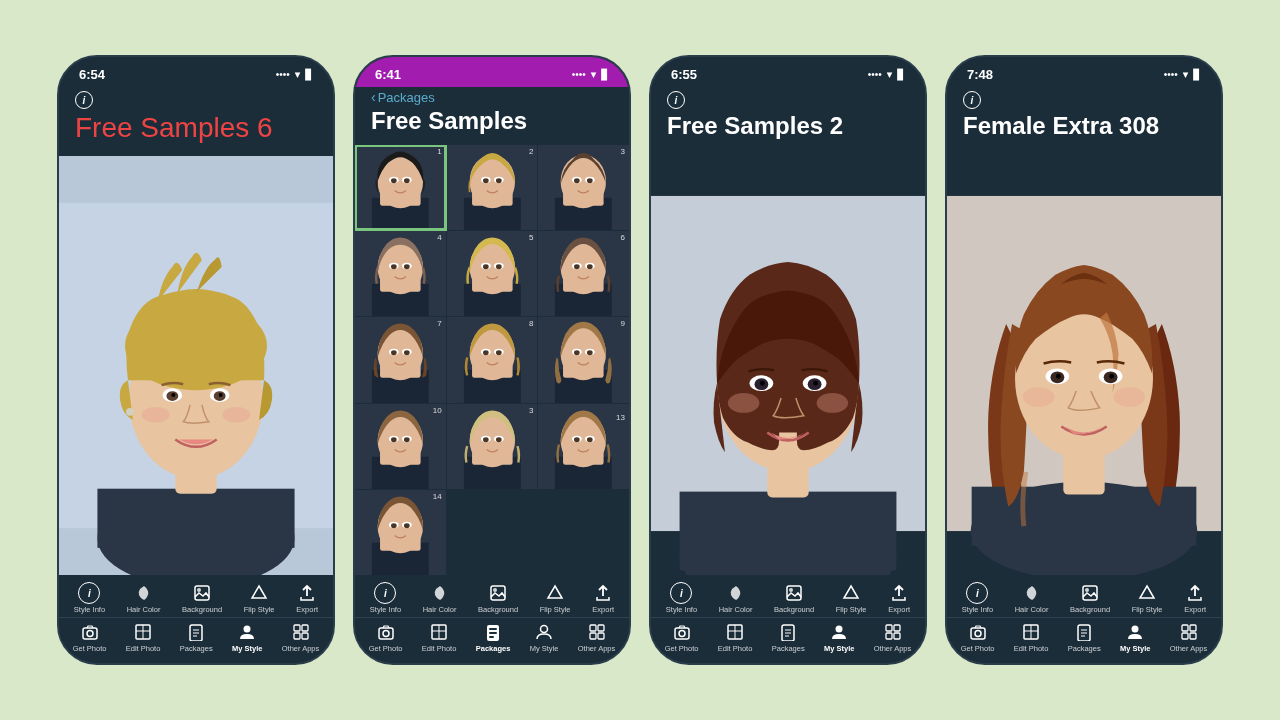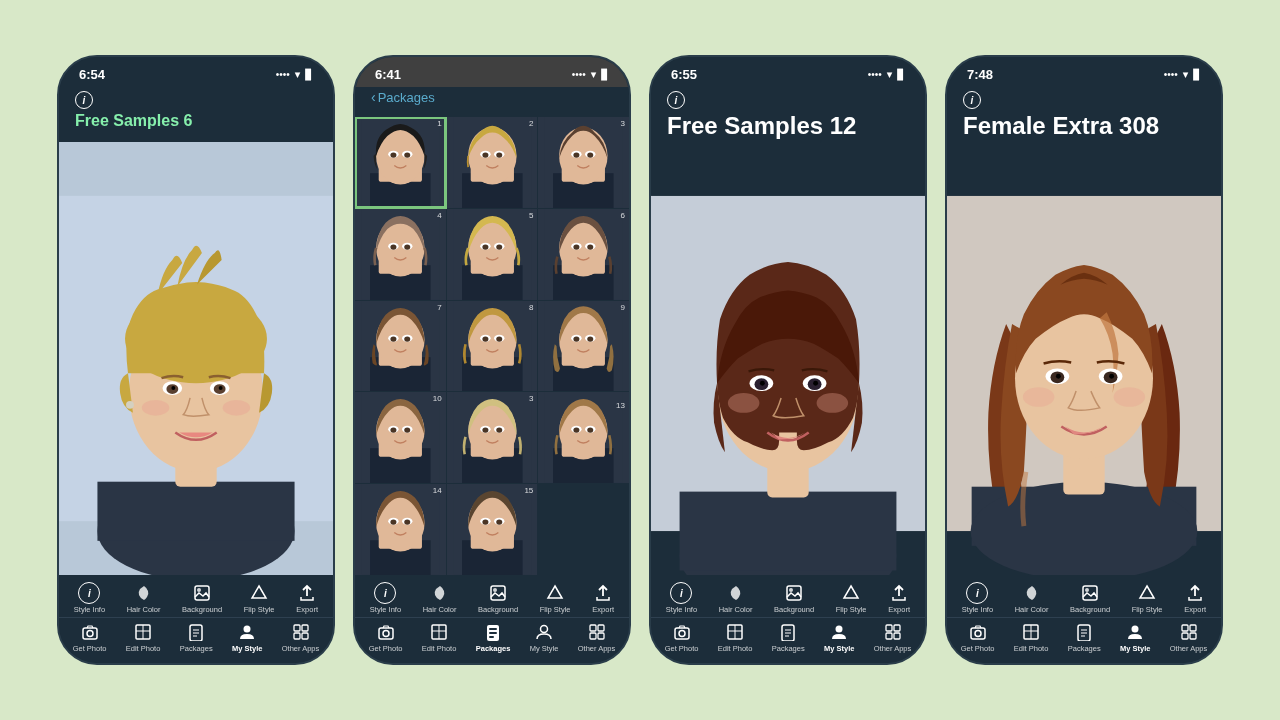--- a/index.html
+++ b/index.html
@@ -28,21 +28,21 @@
           <span style="color:white;font-size:10px;">••••</span>
           <span style="color:white;font-size:11px;">▾</span>
           <span style="color:white;font-size:10px;">▊</span>
         </div>
       </div>
 
       <div style="background:#1c2d3a;padding:4px 16px 12px;">
         <div style="display:flex;align-items:center;gap:6px;margin-bottom:3px;">
           <div style="width:18px;height:18px;border:1.5px solid white;border-radius:50%;display:flex;align-items:center;justify-content:center;font-size:10px;color:white;font-style:italic;font-weight:bold;">i</div>
         </div>
-        <div style="font-size:16px;font-weight:700;color:#86efac;">Free Samples 6</div>
+        <div style="font-size:28px;font-weight:400;color:#ef4444;">Free Samples 6</div>
       </div>
 
       <div style="flex:1;overflow:hidden;background:#b8c8d8;">
         
         <svg viewBox="0 0 278 330" xmlns="http://www.w3.org/2000/svg" style="width:100%;height:100%;">
 
           <rect width="278" height="330" fill="#c5d3e5"></rect>
 
           <ellipse cx="139" cy="340" rx="100" ry="50" fill="#2a3545"></ellipse>
           <rect x="39" y="290" width="200" height="60" fill="#2a3545"></rect>
@@ -175,33 +175,34 @@
                   <rect x="10" y="10" width="6" height="6" rx="1" stroke="white" stroke-width="1.3" fill="none"></rect>
                 </svg>
             </div>
             <span style="font-size:7.5px;color:rgba(255,255,255,0.75);text-align:center;">Other Apps</span>
           </div>
         </div>
       </div>
     </div>
 
     <div style="width:278px;height:610px;background:#1c2d3a;border-radius:40px;overflow:hidden;display:flex;flex-direction:column;border:2px solid #2a3d4a;">
-      <div style="background:#404040;padding:10px 20px 5px;display:flex;justify-content:space-between;align-items:center;">
+      <div style="background:#a21caf;padding:10px 20px 5px;display:flex;justify-content:space-between;align-items:center;">
         <span style="color:white;font-size:13px;font-weight:600;">6:41</span>
         <div style="display:flex;align-items:center;gap:5px;">
           <span style="color:white;font-size:10px;">••••</span>
           <span style="color:white;font-size:11px;">▾</span>
           <span style="color:white;font-size:10px;">▊</span>
         </div>
       </div>
       <div style="background:#1c2d3a;padding:2px 16px 10px;">
         <div style="display:flex;align-items:center;gap:2px;margin-bottom:2px;cursor:pointer;">
           <span style="color:#5aabcc;font-size:14px;">‹</span>
           <span style="color:#5aabcc;font-size:13px;">Packages</span>
         </div>
+        <div style="font-size:24px;font-weight:700;color:white;">Free Samples</div>
       </div>
 
       <div style="flex:1;overflow:hidden;background:#1c2d3a;">
         <div style="display:grid;grid-template-columns:repeat(3,1fr);gap:1px;width:100%;height:100%;">
 
           <div style="background:#2a3545;position:relative;overflow:hidden;outline:3px solid #7bc67e;outline-offset:-2px;cursor:pointer;">
             <span style="position:absolute;top:2px;right:4px;color:white;font-size:8px;opacity:0.8;z-index:2;">1</span>
             <svg viewBox="0 0 90 105" style="width:100%;height:100%;" xmlns="http://www.w3.org/2000/svg">
               <rect width="90" height="105" fill="#2a3545"></rect>
               <rect x="10" y="65" width="70" height="45" fill="#1a2535"></rect>
@@ -404,35 +405,20 @@
             </svg>
           </div>
           <div style="background:#2a3545;position:relative;overflow:hidden;cursor:pointer;">
             <span style="position:absolute;top:2px;right:4px;color:white;font-size:8px;opacity:0.8;z-index:2;">14</span>
             <svg viewBox="0 0 90 105" style="width:100%;height:100%;" xmlns="http://www.w3.org/2000/svg">
               <rect width="90" height="105" fill="#2a3545"></rect>
               <rect x="10" y="65" width="70" height="45" fill="#1a2535"></rect>
               <rect x="20" y="55" width="50" height="20" fill="#e0b898" rx="3"></rect>
               <ellipse cx="45" cy="45" rx="28" ry="33" fill="#e0b898"></ellipse>
               <path d="M17 50 Q17 28 28 16 Q36 8 45 8 Q54 8 62 16 Q73 28 73 50 Q68 32 58 22 Q52 16 45 16 Q38 16 32 22 Q22 32 17 50Z" fill="#7a5535"></path>
-              <ellipse cx="37" cy="43" rx="6" ry="4" fill="white"></ellipse>
-              <ellipse cx="53" cy="43" rx="6" ry="4" fill="white"></ellipse>
-              <ellipse cx="37" cy="44" rx="3.5" ry="3" fill="#4a3525"></ellipse>
-              <ellipse cx="53" cy="44" rx="3.5" ry="3" fill="#4a3525"></ellipse>
-              <path d="M38 56 Q45 62 52 56" stroke="#c08060" stroke-width="1.5" fill="none"></path>
-            </svg>
-          </div>
-          <div style="background:#2a3545;position:relative;overflow:hidden;cursor:pointer;">
-            <span style="position:absolute;top:2px;right:4px;color:white;font-size:8px;opacity:0.8;z-index:2;">15</span>
-            <svg viewBox="0 0 90 105" style="width:100%;height:100%;" xmlns="http://www.w3.org/2000/svg">
-              <rect width="90" height="105" fill="#2a3545"></rect>
-              <rect x="10" y="65" width="70" height="45" fill="#1a2535"></rect>
-              <rect x="20" y="55" width="50" height="20" fill="#e0b898" rx="3"></rect>
-              <ellipse cx="45" cy="45" rx="28" ry="33" fill="#e0b898"></ellipse>
-              <path d="M17 50 Q17 28 28 16 Q36 8 45 8 Q54 8 62 16 Q73 28 73 50 Q68 32 58 22 Q52 16 45 16 Q38 16 32 22 Q22 32 17 50Z" fill="#5a4530"></path>
               <ellipse cx="37" cy="43" rx="6" ry="4" fill="white"></ellipse>
               <ellipse cx="53" cy="43" rx="6" ry="4" fill="white"></ellipse>
               <ellipse cx="37" cy="44" rx="3.5" ry="3" fill="#4a3525"></ellipse>
               <ellipse cx="53" cy="44" rx="3.5" ry="3" fill="#4a3525"></ellipse>
               <path d="M38 56 Q45 62 52 56" stroke="#c08060" stroke-width="1.5" fill="none"></path>
             </svg>
           </div>
         </div>
       </div>
 
@@ -540,21 +526,21 @@
         <div style="display:flex;align-items:center;gap:5px;">
           <span style="color:white;font-size:10px;">••••</span>
           <span style="color:white;font-size:11px;">▾</span>
           <span style="color:white;font-size:10px;">▊</span>
         </div>
       </div>
       <div style="background:#1c2d3a;padding:4px 16px 12px;">
         <div style="display:flex;align-items:center;gap:6px;margin-bottom:3px;">
           <div style="width:18px;height:18px;border:1.5px solid white;border-radius:50%;display:flex;align-items:center;justify-content:center;font-size:10px;color:white;font-style:italic;font-weight:bold;">i</div>
         </div>
-        <div style="font-size:24px;font-weight:700;color:white;">Free Samples 12</div>
+        <div style="font-size:24px;font-weight:700;color:white;">Free Samples 2</div>
       </div>
 
       <div style="flex:1;overflow:hidden;">
         <svg viewBox="0 0 278 340" xmlns="http://www.w3.org/2000/svg" style="width:100%;height:100%;">
           <rect width="278" height="340" fill="#c5cdd8"></rect>
 
           <ellipse cx="139" cy="365" rx="110" ry="55" fill="#2a3545"></ellipse>
           <rect x="29" y="300" width="220" height="80" fill="#2a3545"></rect>
 
           <rect x="118" y="248" width="42" height="58" fill="#e8c4a0" rx="5"></rect>

